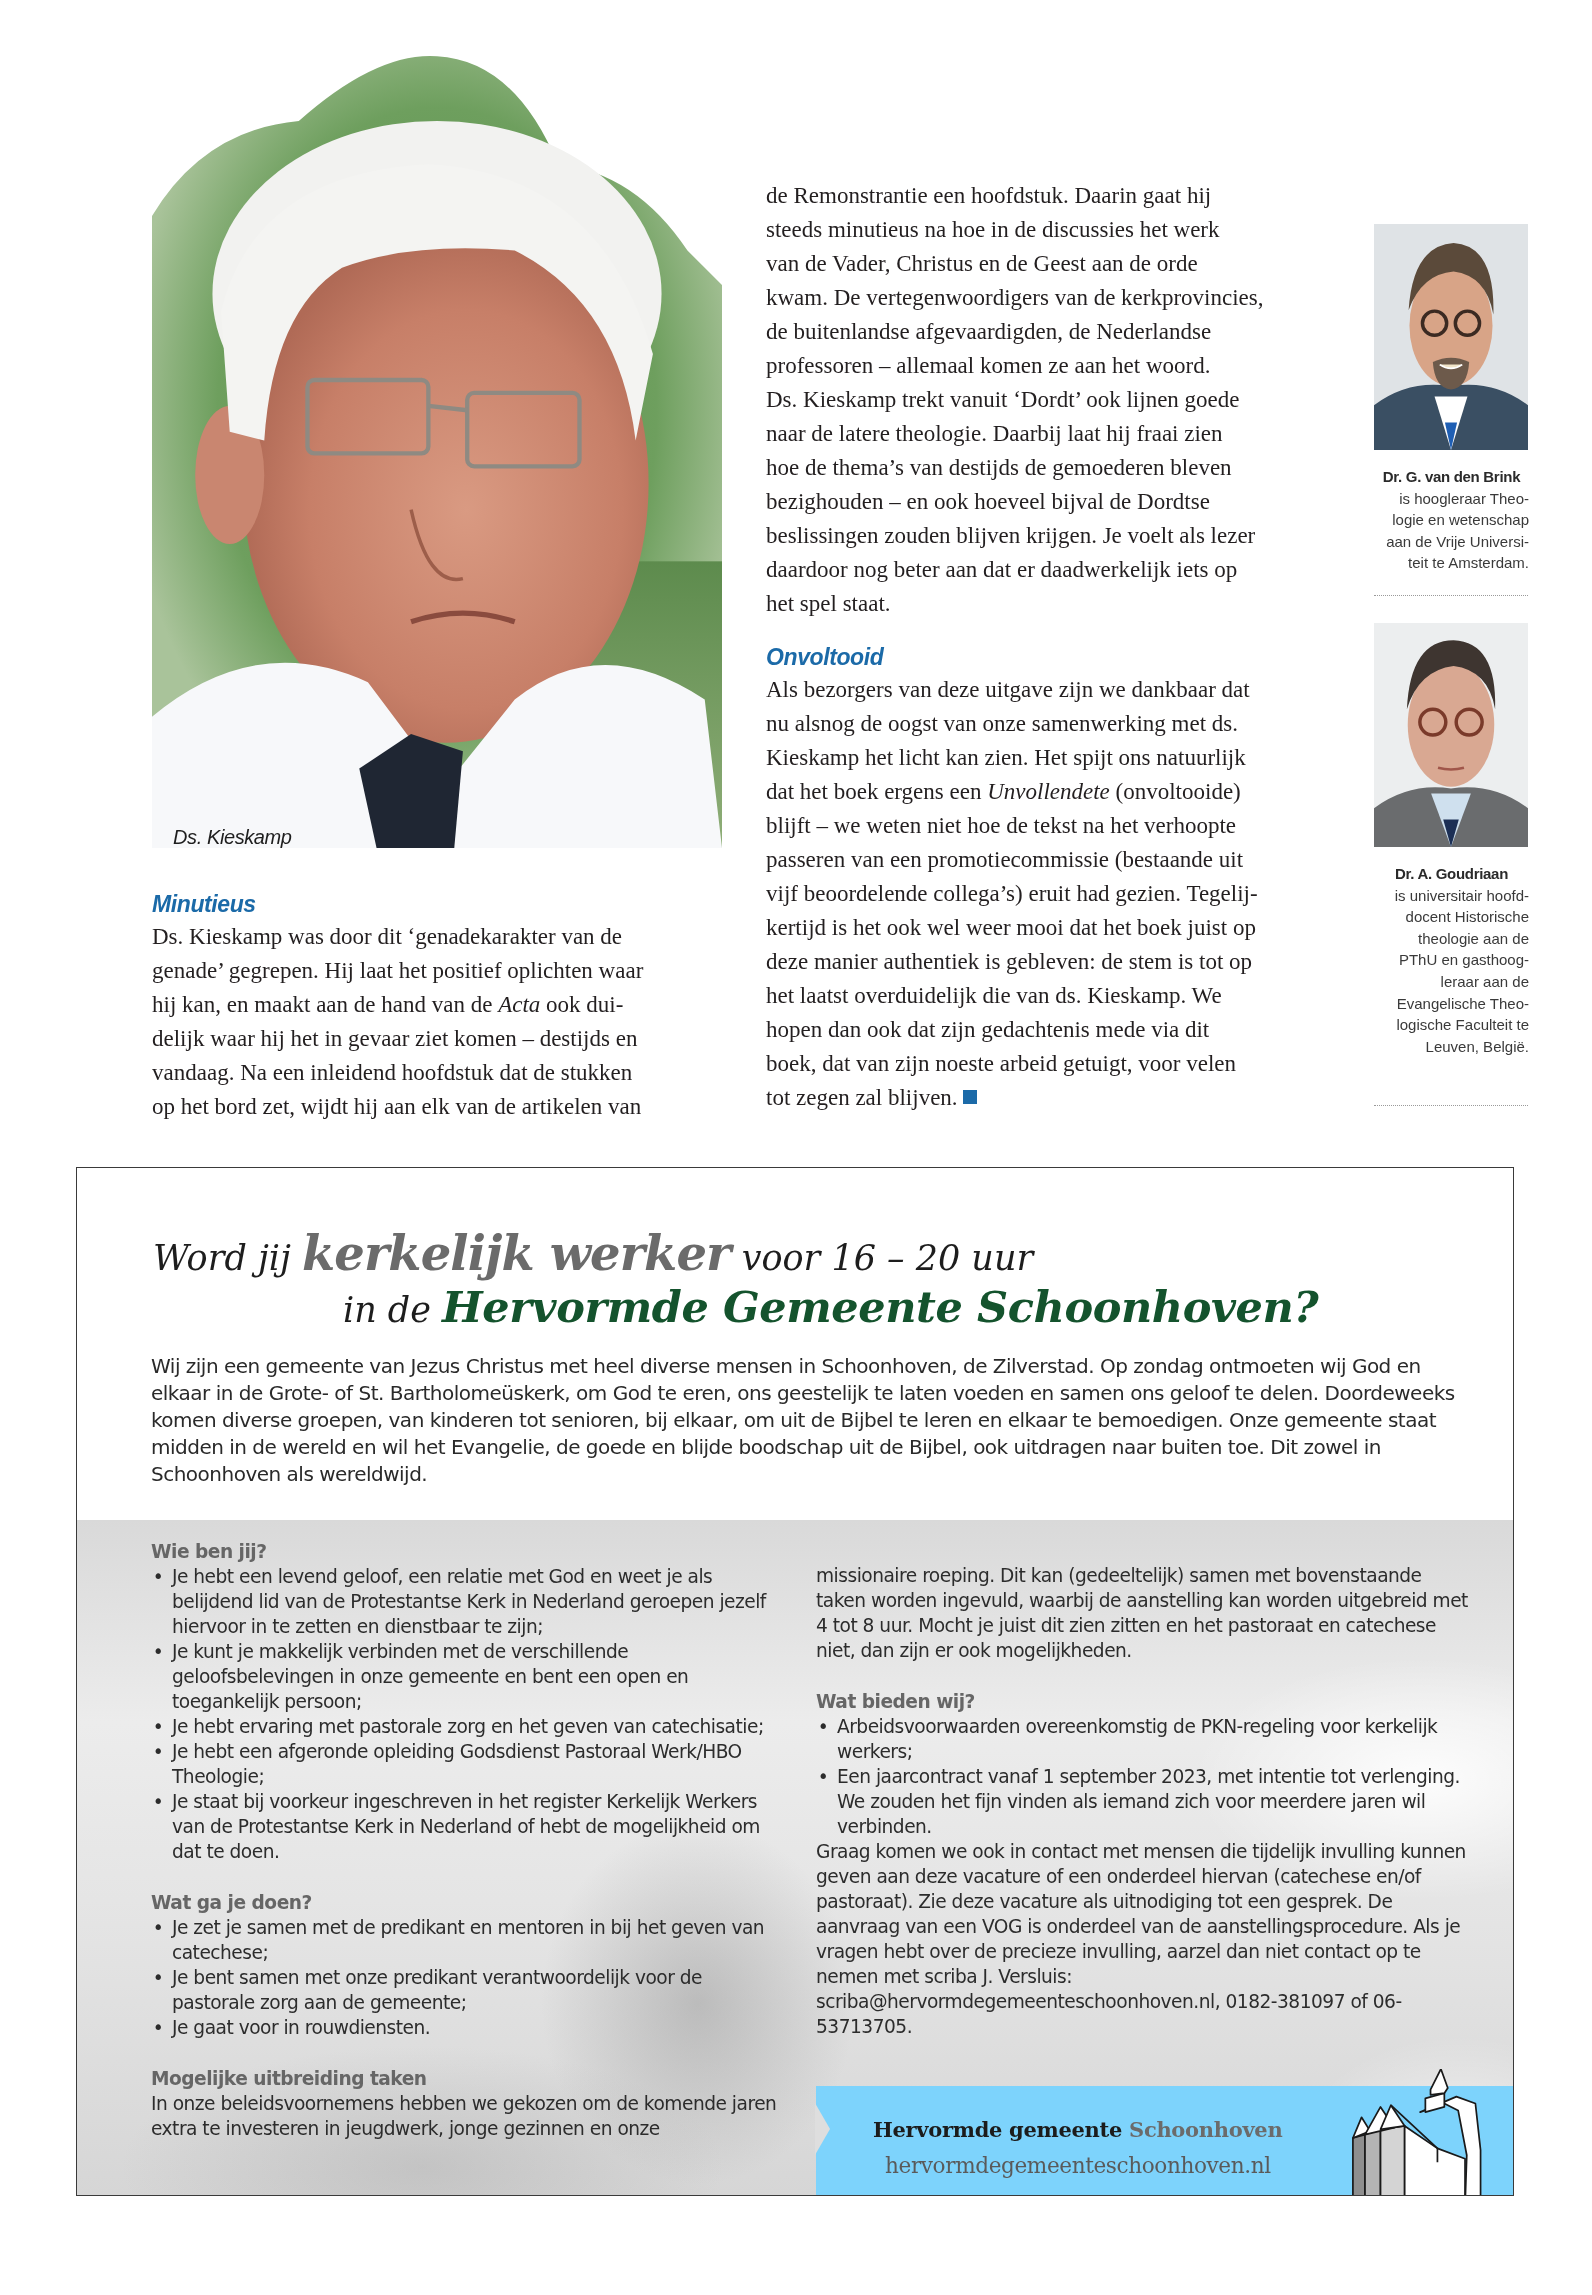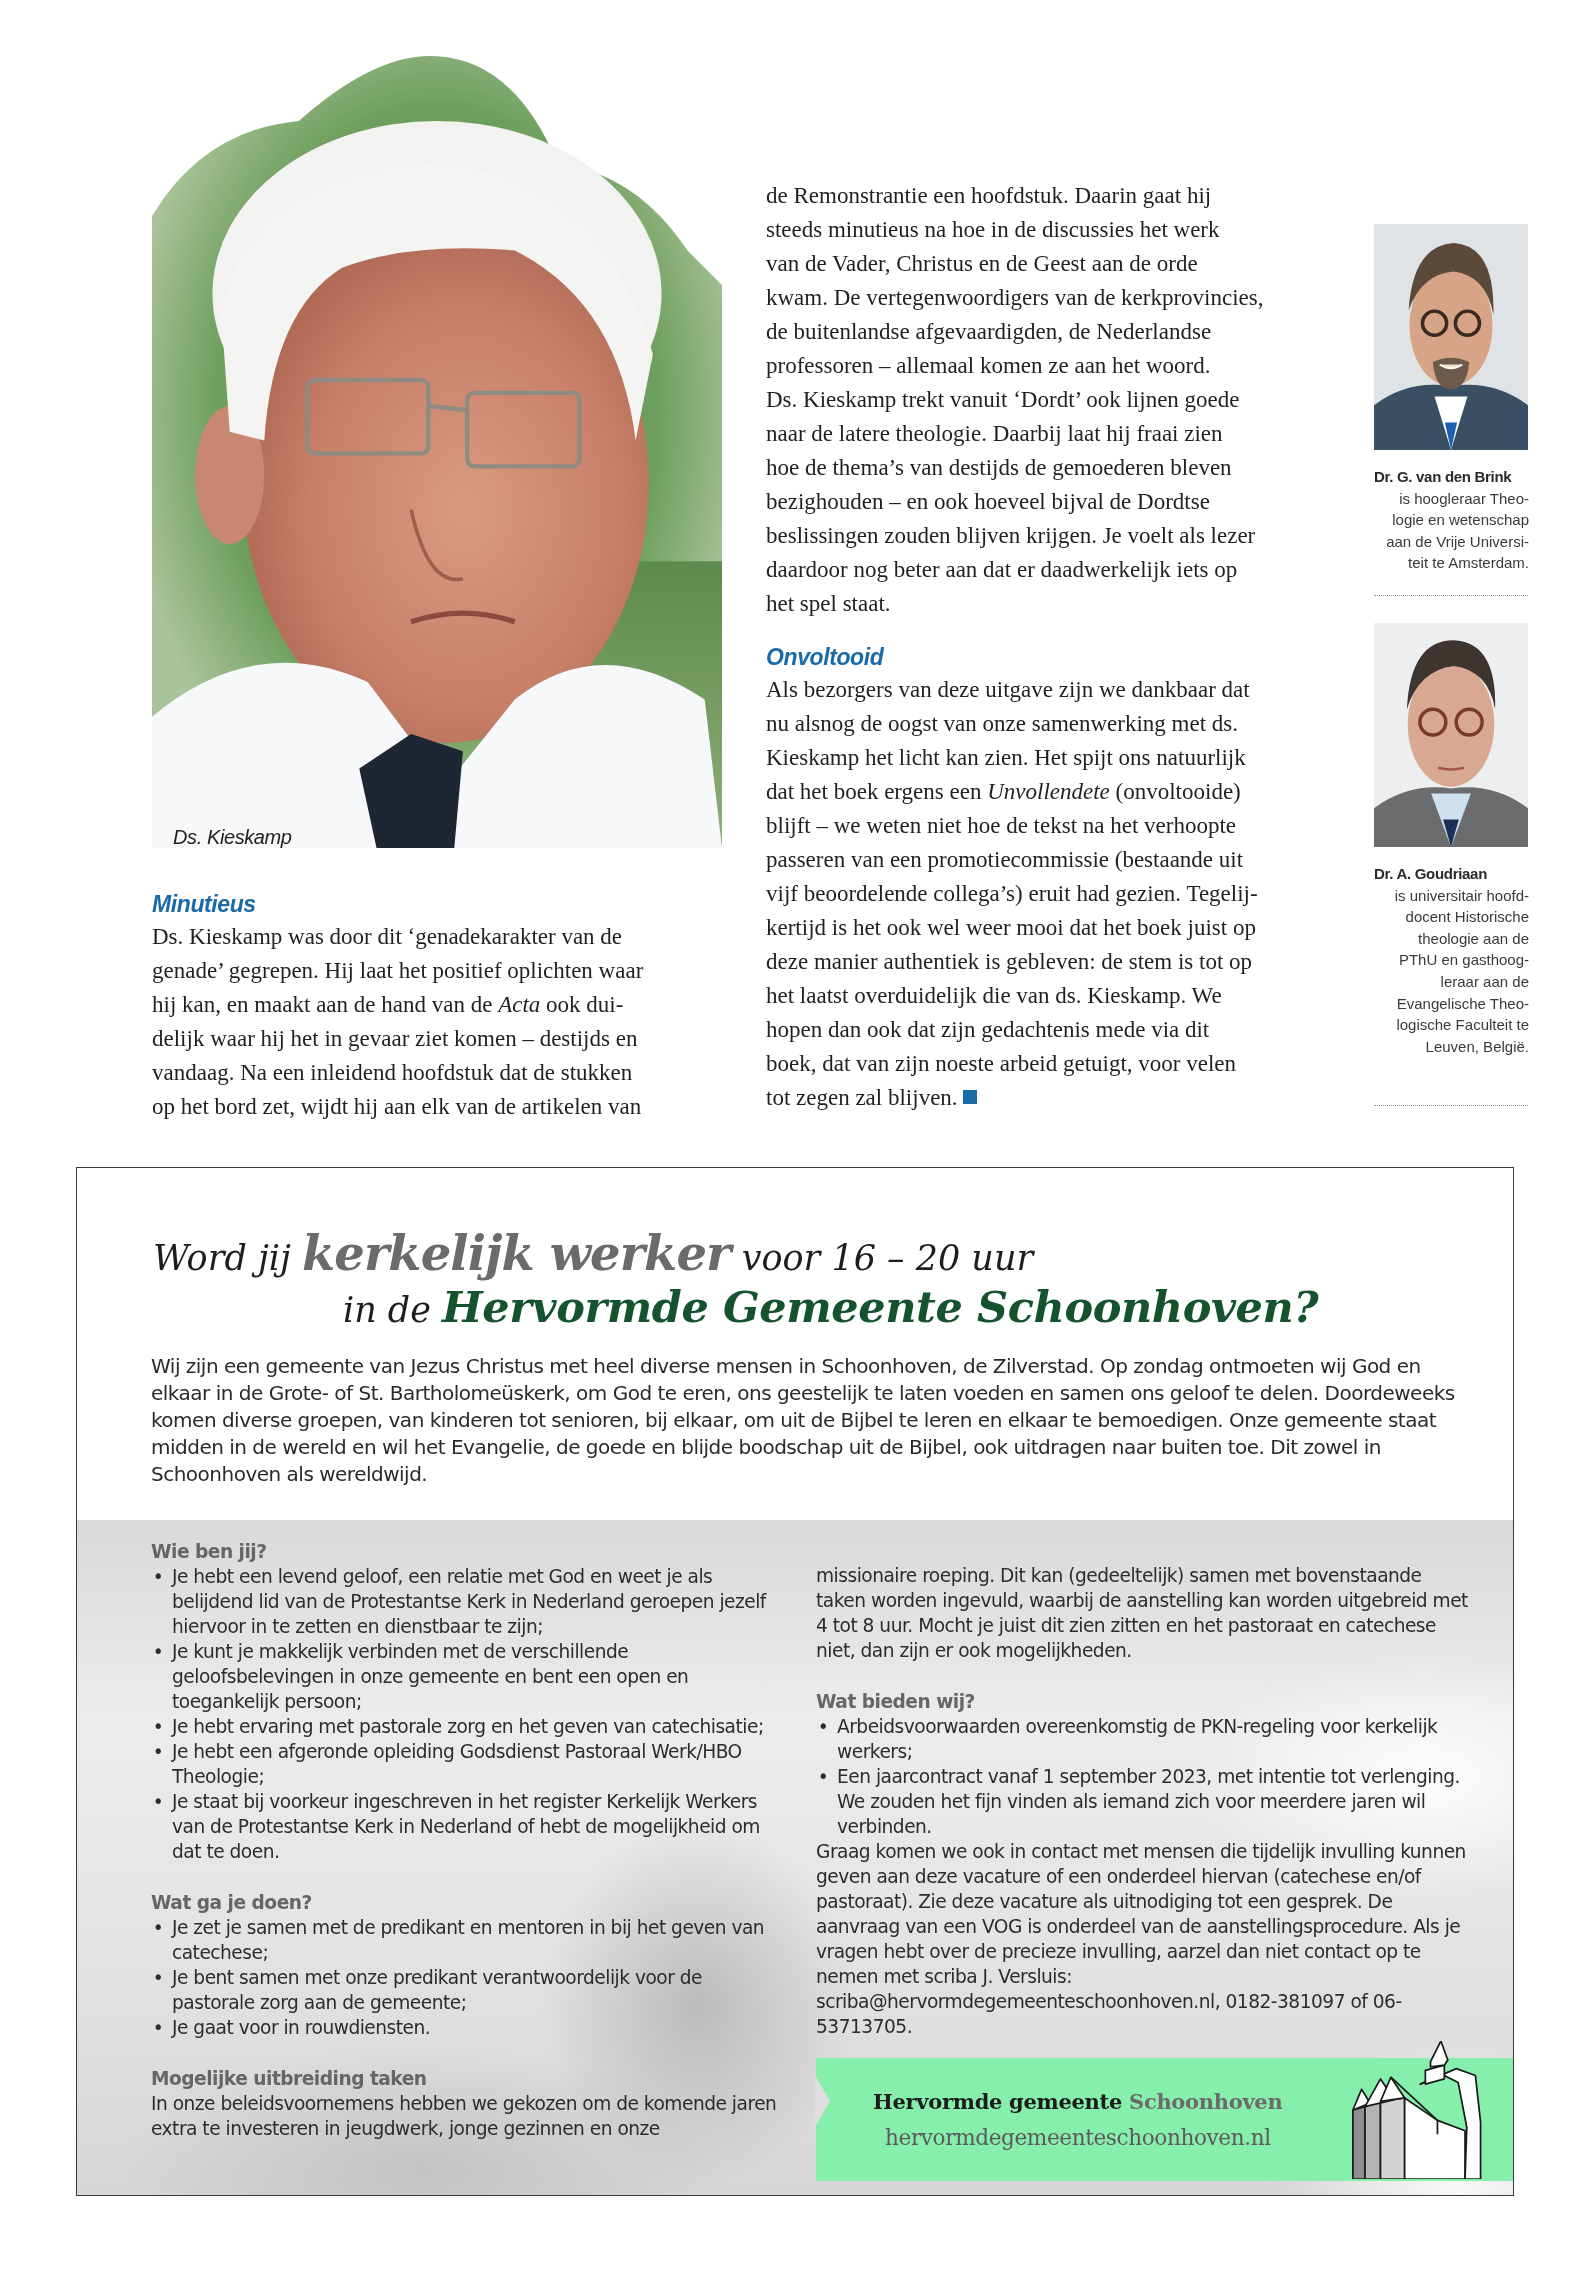--- a/index.html
+++ b/index.html
@@ -32,21 +32,21 @@
   .line { display: block; white-space: nowrap; }
   .end-mark { display: inline-block; width: 14px; height: 14px; background: #1b6aa8; margin-left: 5.2px; vertical-align: 0.9px; }
 
   
   .portrait { left: 1374px; width: 154px; overflow: hidden; }
   .portrait svg { display: block; width: 100%; height: 100%; }
   .bio {
     left: 1374px; width: 155px; font-family: "Liberation Sans", sans-serif;
     font-size: 15px; line-height: 21.6px; color: #3a3a3a;
   }
-  .bio .name { font-weight: bold; font-style: normal; display: block; color: #2a2a2a; letter-spacing: -0.3px; }
+  .bio .name { font-weight: bold; font-style: normal; display: block; color: #2a2a2a; letter-spacing: -0.3px; text-align: center; }
   .bio .desc { display: block; text-align: right; }
   .bio-rule { left: 1374px; width: 154px; border-top: 1.7px dotted #9a9a9a; height: 0; }
 
   
   .ad {
     left: 76px; top: 1167px; width: 1438px; height: 1029px;
     border: 1.7px solid #3a3a3a; box-sizing: border-box; background: #fff; overflow: hidden;
   }
   .ad-grey {
     position: absolute; left: 0; top: 352px; right: 0; bottom: 0;
@@ -80,22 +80,22 @@
   }
   .ad-col-left { left: 74px; top: 371px; width: 639px; }
   .ad-col-right { left: 739px; top: 395px; width: 656px; }
   .ad-h { font-weight: bold; color: #666; display: block; }
   .ad-list { list-style: none; padding: 0; margin: 0; }
   .ad-list li { position: relative; padding-left: 21px; }
   .ad-list li::before { content: "•"; position: absolute; left: 1.7px; top: 0; }
   .gap { height: 26px; }
 
   .ad-logo {
-    position: absolute; left: 739px; top: 890px; width: 697px; height: 123px;
-    background: #86efac;
+    position: absolute; left: 739px; top: 918px; width: 697px; height: 123px;
+    background: #7dd3fc;
   }
   .logo-text1 {
     position: absolute; left: 57px; top: 31px; font-family: "DejaVu Serif", serif;
     font-weight: bold; font-size: 21px; color: #1c1c1c; white-space: nowrap; letter-spacing: -0.3px;
   }
   .logo-text1 .grey { color: #6b6b6b; }
   .logo-text2 {
     position: absolute; left: 57px; top: 67px; font-family: "DejaVu Serif", serif;
     font-size: 21.6px; color: #5a5a5a; white-space: nowrap; letter-spacing: -0.4px; margin-left: 12px;
   }

